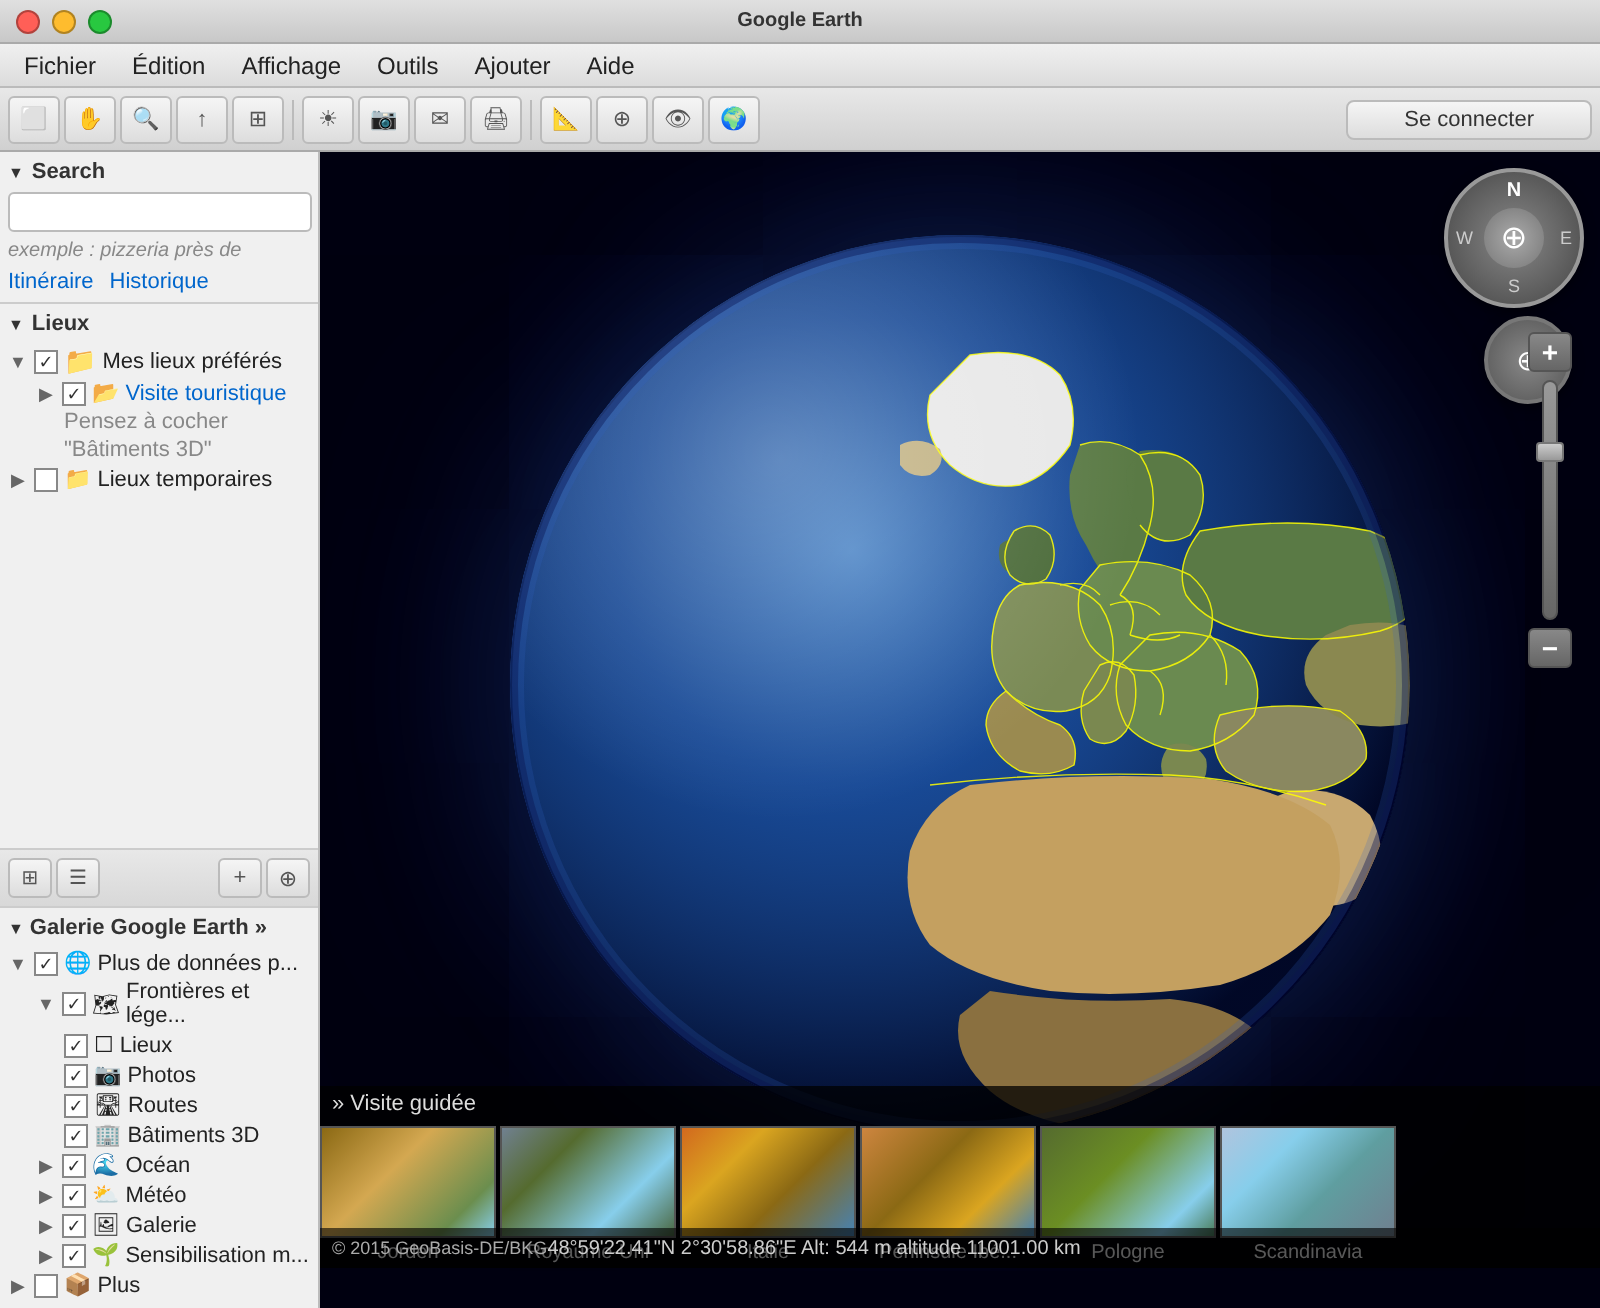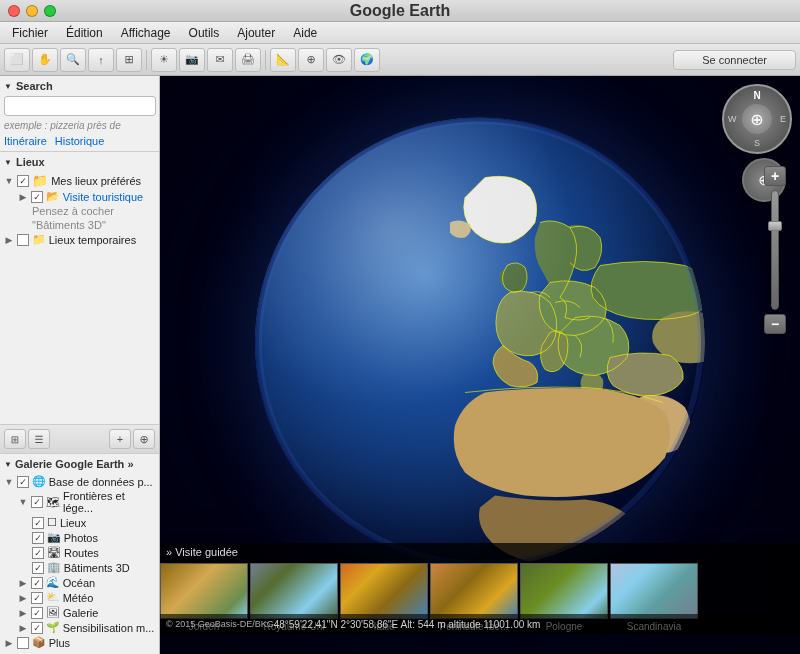--- a/index.html
+++ b/index.html
@@ -13,21 +13,21 @@
       align-items: center;
       padding: 0 8px;
       border-bottom: 1px solid #aaa;
       position: relative;
     }
     .window-buttons { display: flex; gap: 6px; align-items: center; }
     .win-btn { width: 12px; height: 12px; border-radius: 50%; border: 1px solid rgba(0,0,0,0.3); }
     .win-btn.close { background: #ff5f57; }
     .win-btn.minimize { background: #febc2e; }
     .win-btn.maximize { background: #28c840; }
-    #titlebar-title { position: absolute; left: 50%; transform: translateX(-50%); font-size: 16px; font-weight: bold; color: #333; }
+    #titlebar-title { position: absolute; left: 50%; transform: translateX(-50%); font-size: 10px; font-weight: bold; color: #333; }
 
     
     #menubar {
       height: 22px;
       background: linear-gradient(to bottom, #f0f0f0, #dcdcdc);
       display: flex;
       align-items: center;
       padding: 0 4px;
       border-bottom: 1px solid #bbb;
       gap: 2px;
@@ -383,21 +383,21 @@
       <div id="gallery-section">
         <div class="gallery-header">
           <span class="triangle">▼</span>
           <span>Galerie Google Earth »</span>
         </div>
 
         <div class="tree-item" style="padding-left:0px">
           <span class="expander">▼</span>
           <div class="checkbox checked"></div>
           <span style="font-size:11px">🌐</span>
-          <span class="item-label">Base de données p...</span>
+          <span class="item-label">Plus de données p...</span>
         </div>
 
         <div class="tree-item" style="padding-left:14px">
           <span class="expander">▼</span>
           <div class="checkbox checked"></div>
           <span style="font-size:11px">🗺</span>
           <span class="item-label">Frontières et lége...</span>
         </div>
 
         <div class="tree-item" style="padding-left:28px">

